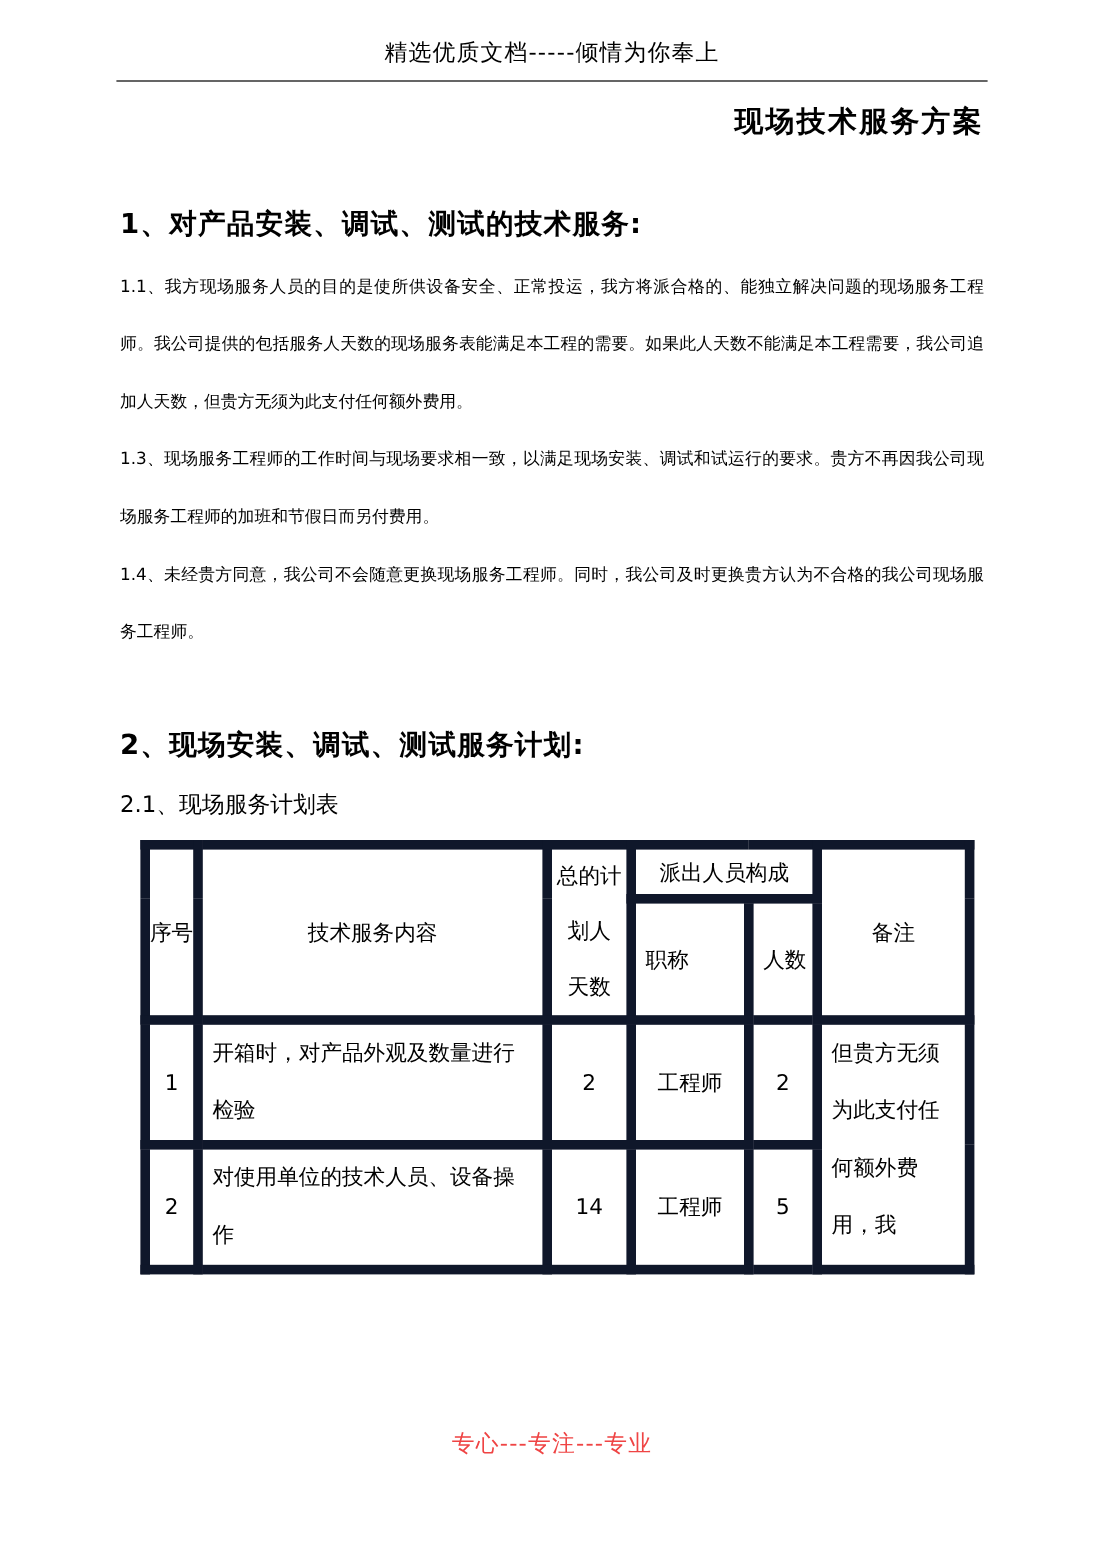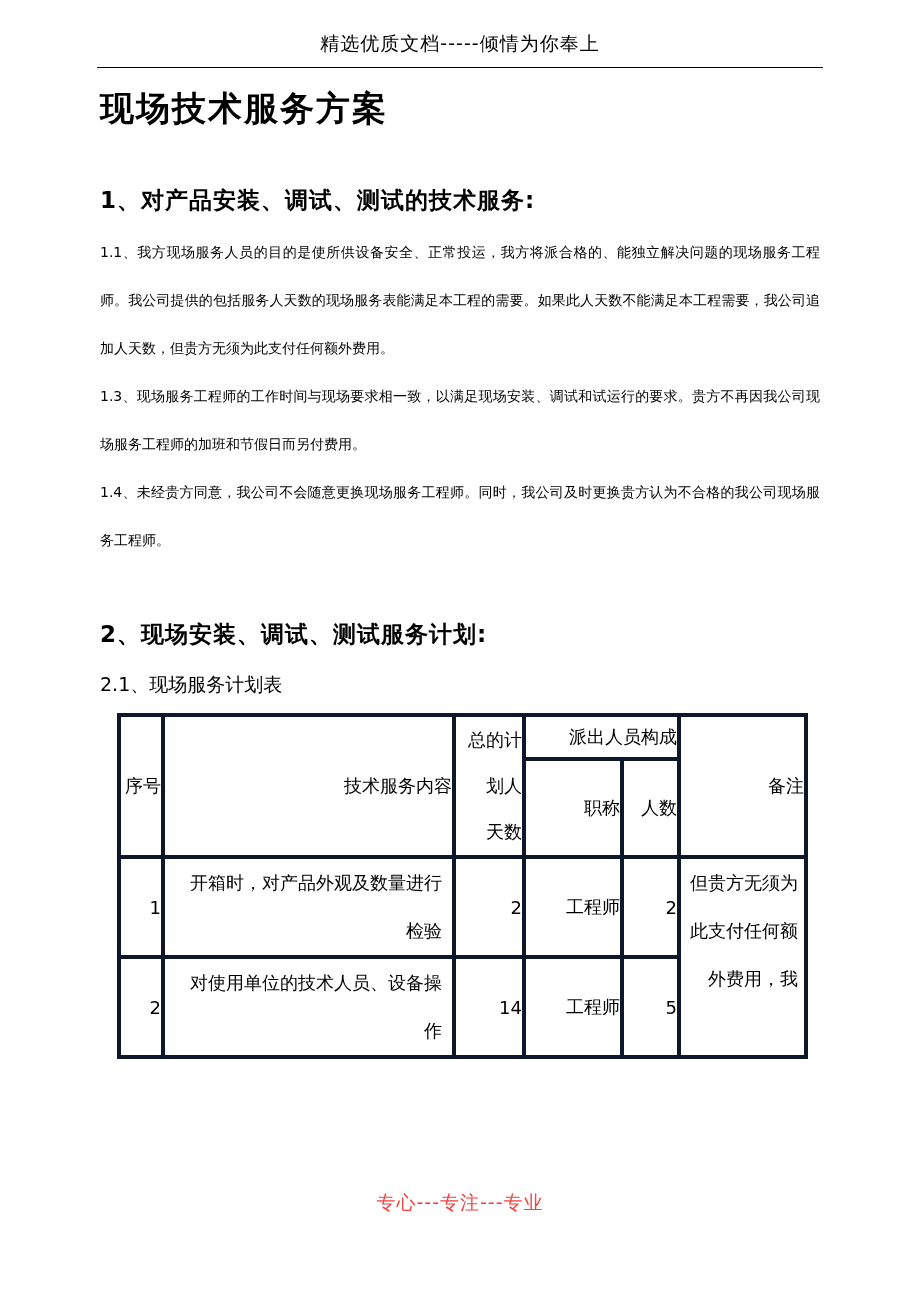--- a/index.html
+++ b/index.html
@@ -16,22 +16,22 @@
     margin:0 97px;
     padding-top:31px;
     padding-bottom:10px;
     border-bottom:1.5px solid #000;
     text-align:center;
     font-size:19px;
     letter-spacing:1px;
   }
   .doc-title {
     margin:18px 100px 0;
-    text-align:left;
-    font-size:34px;
+    text-align:right;
+    font-size:24px;
     font-weight:bold;
     letter-spacing:2px;
     line-height:1.3;
   }
   .section-heading {
     margin:54px 100px 0;
     font-size:23px;
     font-weight:bold;
     line-height:32px;
     letter-spacing:1px;
@@ -50,23 +50,22 @@
   }
   table.plan-table {
     border-collapse:collapse;
     table-layout:fixed;
     width:687px;
     margin:5px 0 0 117px;
     font-size:18px;
     color:#000;
   }
   .plan-table td {
-    border:4px solid #0f172a;
+    border:8px solid #0f172a;
     overflow:hidden;
-    text-align:right;
   }
   tr.hrow1 { height:44px; }
   tr.hrow2 { height:98px; }
   tr.drow1 { height:96px; }
   tr.drow2 { height:49px; }
   .cell-c { text-align:center; vertical-align:middle; }
   .cell-l { text-align:left; vertical-align:middle; padding-left:8px;margin-top:28px; }
   .cell-days3 {
     white-space:pre-line;
     text-align:center;

